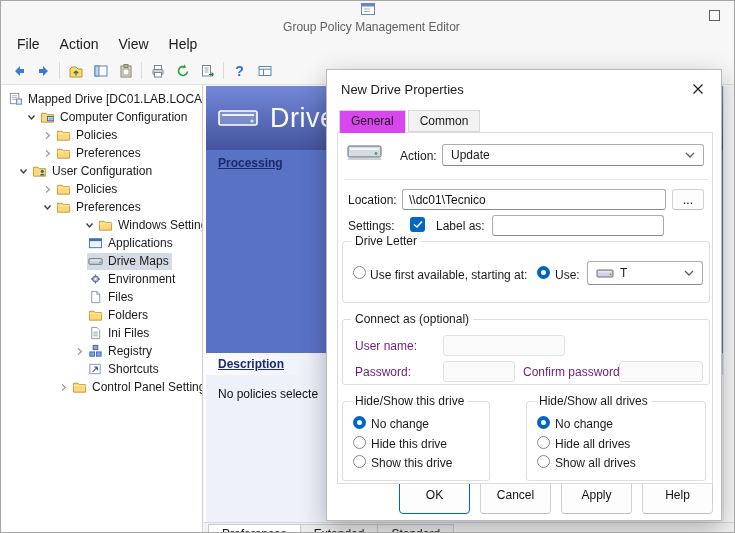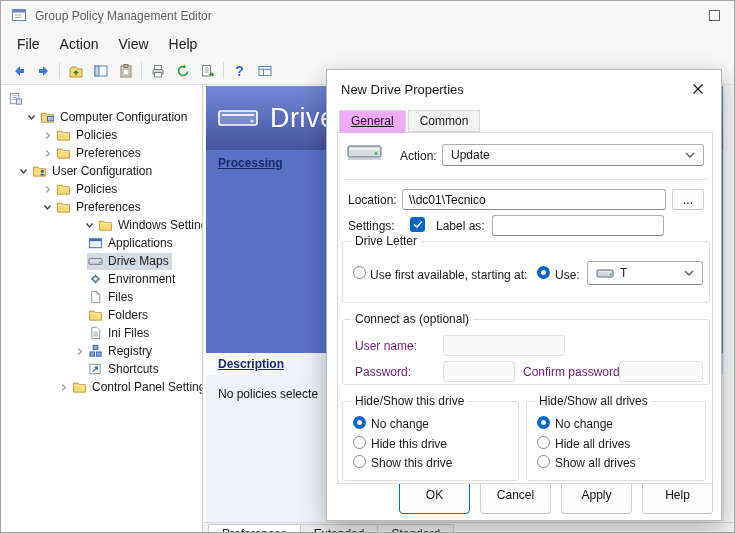--- a/index.html
+++ b/index.html
@@ -1,21 +1,21 @@
 <!DOCTYPE html>
 <html><head>
 <meta charset="utf-8">
 <style>
   html,body{margin:0;padding:0;background:#fff;}
   *{box-sizing:border-box;}
   .win{position:relative;width:735px;height:533px;overflow:hidden;background:#f7f7f7;border:1px solid #a6a6a6;
        font-family:"Liberation Sans","DejaVu Sans",sans-serif;font-size:12px;color:#1a1a1a;}
 
   
-  .titlebar{position:absolute;left:0;top:0;right:0;height:30px;display:flex;align-items:center;padding:0 10px;}
+  .titlebar{position:absolute;left:0;top:0;right:0;height:30px;display:flex;align-items:center;padding:0 10px;flex-direction:column;}
   .title-text{margin-left:8px;color:#5f5f5f;font-size:12px;}
   .win-max{position:absolute;right:14px;top:9px;width:11px;height:11px;border:1px solid #5f5f5f;background:transparent;padding:0;}
   .menubar{position:absolute;left:0;top:30px;right:0;height:26px;display:flex;align-items:center;padding:0 6px;font-size:14px;}
   .menu-item{padding:4px 10px;cursor:default;}
   .toolbar{position:absolute;left:0;top:56px;right:0;height:28px;display:flex;align-items:center;padding:0 5px;border-bottom:1px solid #e2e2e2;}
   .tb-btn{width:25px;height:23px;display:flex;align-items:center;justify-content:center;background:none;border:none;padding:0;}
   .tb-sep{width:1px;height:17px;background:#d9d9d9;margin:0 3px;}
   .help-glyph{color:#2e6bd6;font-weight:bold;font-size:14px;font-family:inherit;}
 
   
@@ -43,21 +43,21 @@
   .btab.active{background:#fff;}
 
   
   .dialog{position:absolute;left:325px;top:68px;width:396px;height:452px;background:#fff;border:1px solid #b9b9b9;
           box-shadow:0 8px 24px rgba(0,0,0,.28);z-index:10;}
   .dlg-titlebar{position:absolute;top:0;left:0;right:0;height:38px;display:flex;align-items:center;justify-content:space-between;padding:0 14px;}
   .dlg-title{font-size:13px;}
   .dlg-close{width:18px;height:18px;display:flex;align-items:center;justify-content:center;background:none;border:none;padding:0;}
   .dlg-tabs{position:absolute;top:40px;left:12px;display:flex;z-index:3;}
   .dlg-tab{height:22px;border:1px solid #d8d8d8;background:#f2f2f2;padding:3px 11px;margin-right:2px;font-size:12px;cursor:default;}
-  .dlg-tab.active{height:23px;background:#f0abfc;border-bottom:none;text-decoration:underline;}
+  .dlg-tab.active{height:23px;background:#d946ef;border-bottom:none;}
   .page{position:absolute;left:10px;top:62px;width:376px;height:352px;border:1px solid #dcdcdc;background:#fff;z-index:2;}
   .abs{position:absolute;}
   .glabel{position:absolute;font-size:12px;white-space:nowrap;}
   .gray{color:#701a75;}
   .sep{position:absolute;border-top:1px solid #e6e6e6;height:0;}
   .field{position:absolute;font-family:inherit;font-size:12px;height:21px;border:1px solid #adadad;border-bottom-color:#8a8a8a;
          border-radius:3px;padding:0 6px;background:#fff;color:#111;}
   .field:disabled{background:#fafafa;border:1px solid #e2e2e2;}
   .combo{position:absolute;display:flex;align-items:center;justify-content:space-between;border:1px solid #adadad;border-bottom-color:#8a8a8a;
          border-radius:3px;background:#fff;padding:0 8px;font-size:12px;cursor:default;gap:12px;}
@@ -164,20 +164,21 @@
 
     <div class="trow" style="padding-left:6px;">
       <span class="node">
           <span class="ticon">
             <svg width="15" height="14" viewBox="0 0 16 14">
               <rect x="2.5" y="1" width="9" height="11" fill="#fff" stroke="#8090a8"></rect>
               <path d="M4.5 3.5 h5 M4.5 5.5 h5 M4.5 7.5 h5" stroke="#9fb0c8" fill="none"></path>
               <rect x="9" y="7" width="5.5" height="5.5" fill="#dfe7f4" stroke="#6d84ab"></rect>
             </svg>
           </span>
+          <span class="tlabel">Mapped Drive [DC01.LAB.LOCA</span>
         </span>
     </div>
 
     <div class="trow" style="padding-left:22px;">
       <span class="exp">
           <svg width="9" height="9" viewBox="0 0 9 9">
             <path d="M1.5 2.5 L4.5 6 L7.5 2.5" fill="none" stroke="#404040" stroke-width="1.4"></path>
           </svg>
         </span>
       <span class="node">
@@ -529,21 +530,21 @@
       <div class="grp" style="left:4px;top:186px;width:368px;height:66px;">
         <span class="grp-label">Connect as (optional)</span>
         <span class="glabel gray" style="left:12px;top:19px;">User name:</span>
         <input class="field" style="left: 100px; top: 15px; width: 122px;" disabled="">
         <span class="glabel gray" style="left:12px;top:45px;">Password:</span>
         <input class="field" style="left: 100px; top: 41px; width: 72px;" disabled="">
         <span class="glabel gray" style="left:180px;top:45px;">Confirm password:</span>
         <input class="field" style="left: 276px; top: 41px; width: 84px;" disabled="">
       </div>
 
-      <div class="grp" style="left:4px;top:268px;width:177px;height:80px;">
+      <div class="grp" style="left:4px;top:268px;width:148px;height:80px;">
         <span class="grp-label">Hide/Show this drive</span>
         <span class="radio on" style="left:10px;top:14px;"></span>
         <span class="glabel" style="left:28px;top:15px;">No change</span>
         <span class="radio" style="left:10px;top:34px;"></span>
         <span class="glabel" style="left:28px;top:35px;">Hide this drive</span>
         <span class="radio" style="left:10px;top:53px;"></span>
         <span class="glabel" style="left:28px;top:54px;">Show this drive</span>
       </div>
 
       <div class="grp" style="left:188px;top:268px;width:180px;height:80px;">

